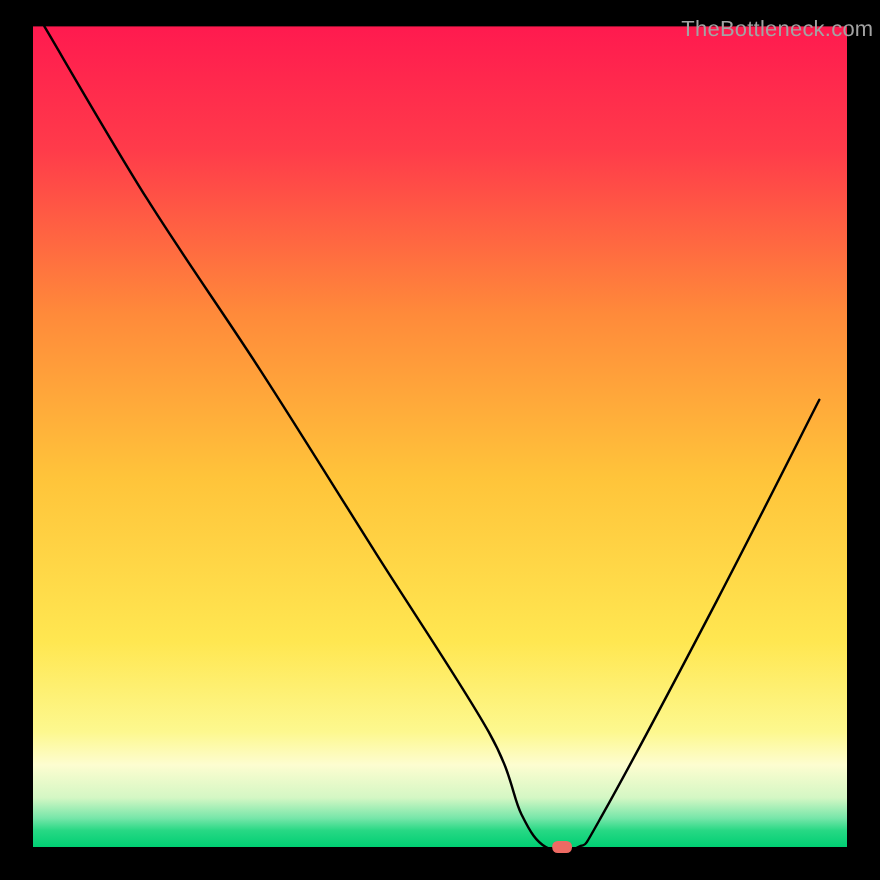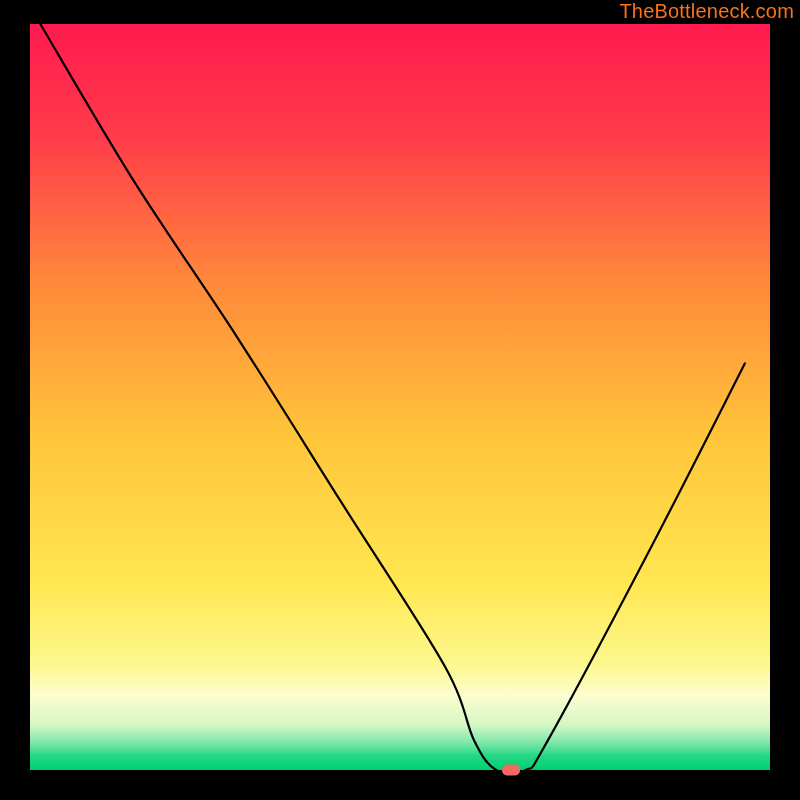--- a/index.html
+++ b/index.html
@@ -11,23 +11,23 @@
     font-family: Arial, Helvetica, sans-serif;
     overflow: hidden;
   }
   .stage {
     position: relative;
     width: 800px;
     height: 800px;
   }
   .watermark {
     position: absolute;
-    top: 0;
+    top: 16px;
     right: 6px;
-    color: #f97316;
+    color: #a3a3a3;
     font-size: 20px;
     font-weight: 500;
     letter-spacing: 0.2px;
     user-select: none;
   }
   svg.plot {
     position: absolute;
     left: 0;
     top: 0;
     width: 800px;

